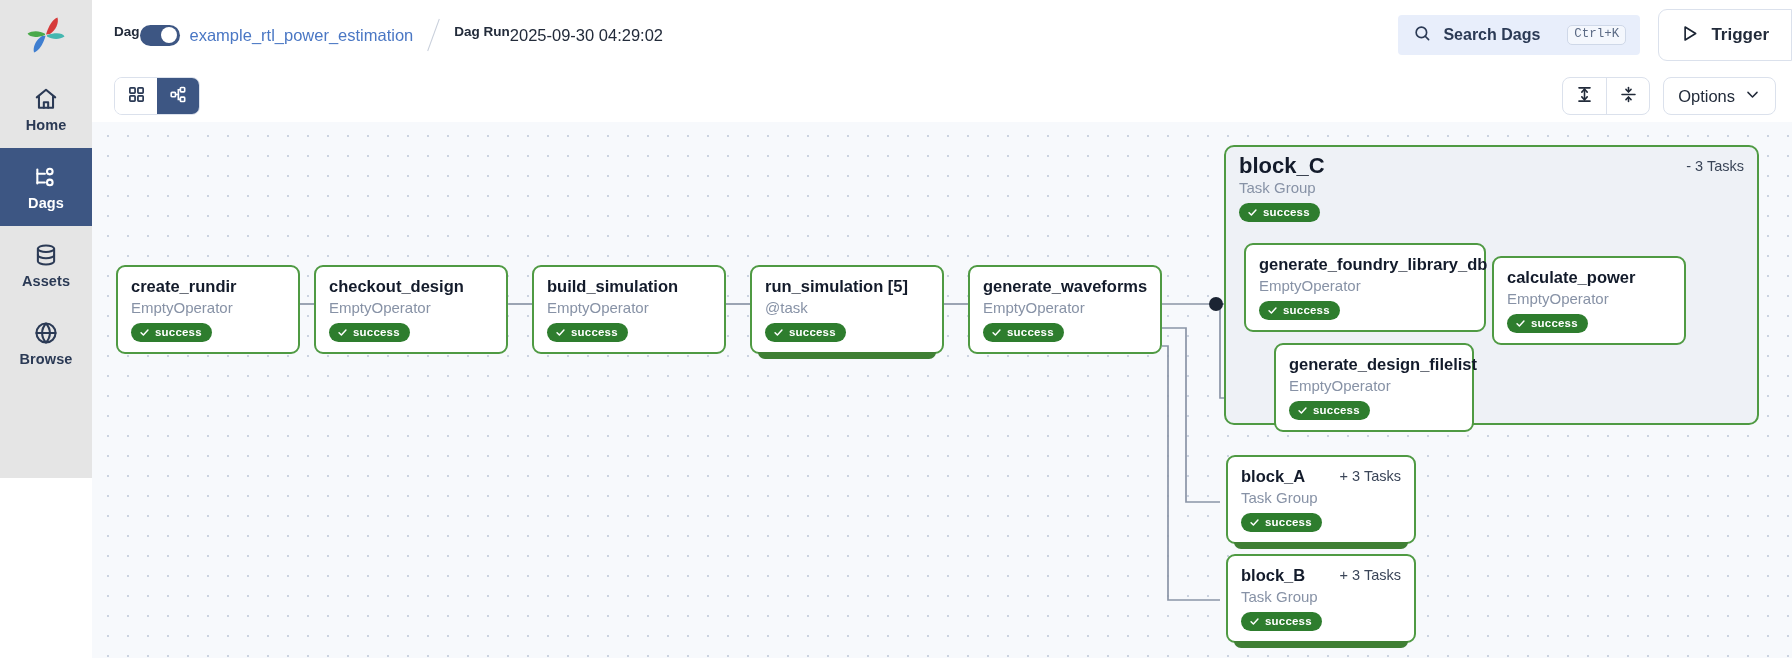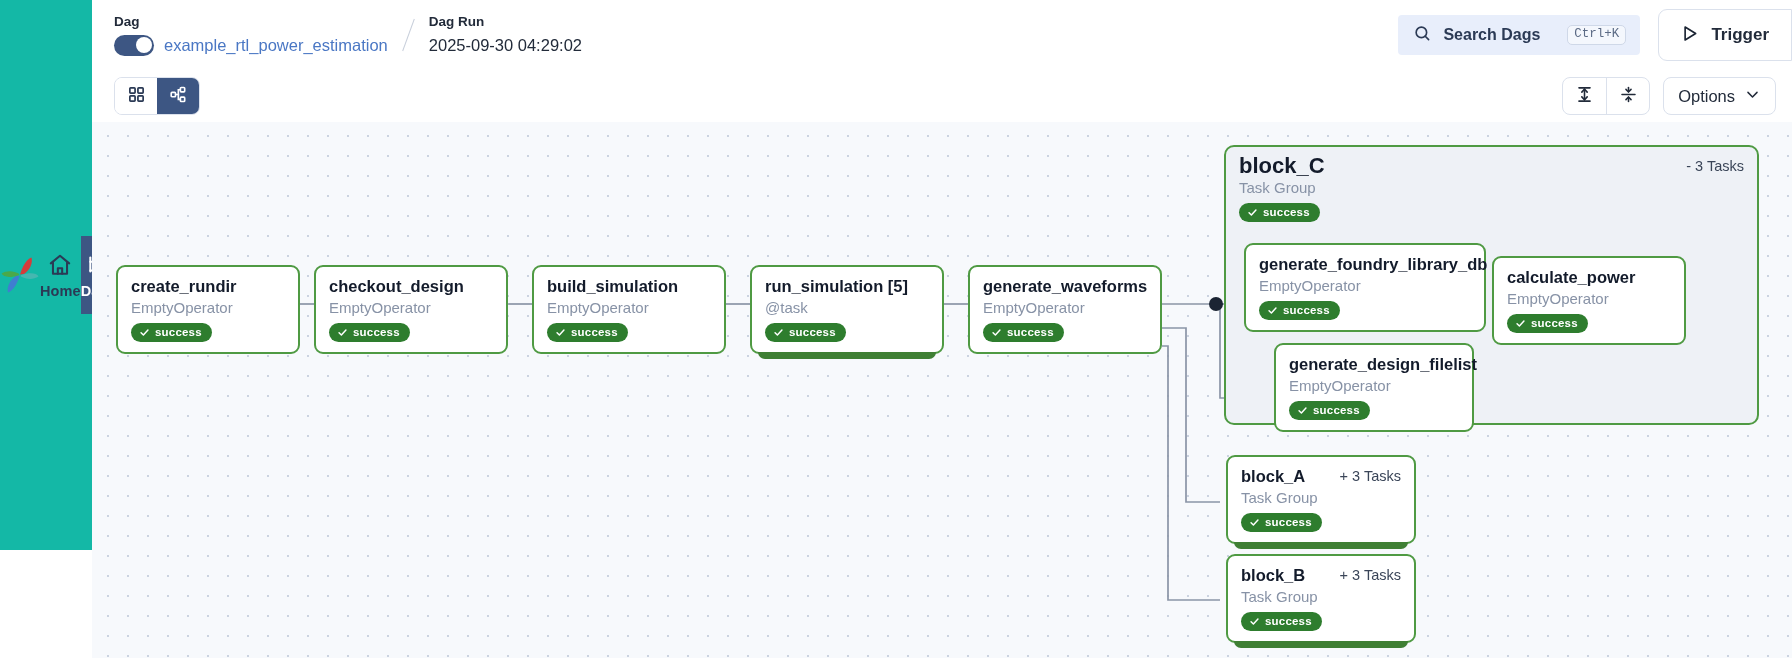--- a/index.html
+++ b/index.html
@@ -6,23 +6,23 @@
   html, body {
     width: 1792px; height: 658px;
     font-family: "Liberation Sans", sans-serif;
     background: #ffffff;
     overflow: hidden;
   }
   #app { position: relative; width: 1792px; height: 658px; display: flex; }
 
   
   .sidebar {
-    width: 92px; height: 550px;
-    background: #14b8a6;
-    display: flex; align-items: center;
+    width: 92px; height: 478px;
+    background: #e5e5e5;
+    display: flex; flex-direction: column; align-items: center;
     flex: 0 0 92px;
   }
   .logo-wrap {
     width: 92px; height: 70px;
     display: flex; align-items: center; justify-content: center;
   }
   .nav-item {
     width: 92px; height: 78px;
     display: flex; flex-direction: column;
     align-items: center; justify-content: center;
@@ -35,21 +35,21 @@
   
   .main { flex: 1 1 auto; display: flex; flex-direction: column; min-width: 0; }
 
   
   .header {
     height: 70px; background: #ffffff;
     display: flex; align-items: center;
     padding: 0 0 0 22px; position: relative;
     flex: 0 0 70px;
   }
-  .hdr-field { display: flex; flex-direction: column; justify-content: center; }
+  .hdr-field { display: flex; flex-direction: row; justify-content: center; }
   .hdr-label {
     font-size: 13.5px; font-weight: 700; color: #222b3a;
     line-height: 17px; margin-bottom: 3px;
   }
   .hdr-row { display: flex; align-items: center; gap: 10px; height: 24px; }
   .toggle {
     width: 40px; height: 21px; border-radius: 11px;
     background: #3d5683; position: relative; cursor: pointer; flex: 0 0 40px;
   }
   .toggle::after {

